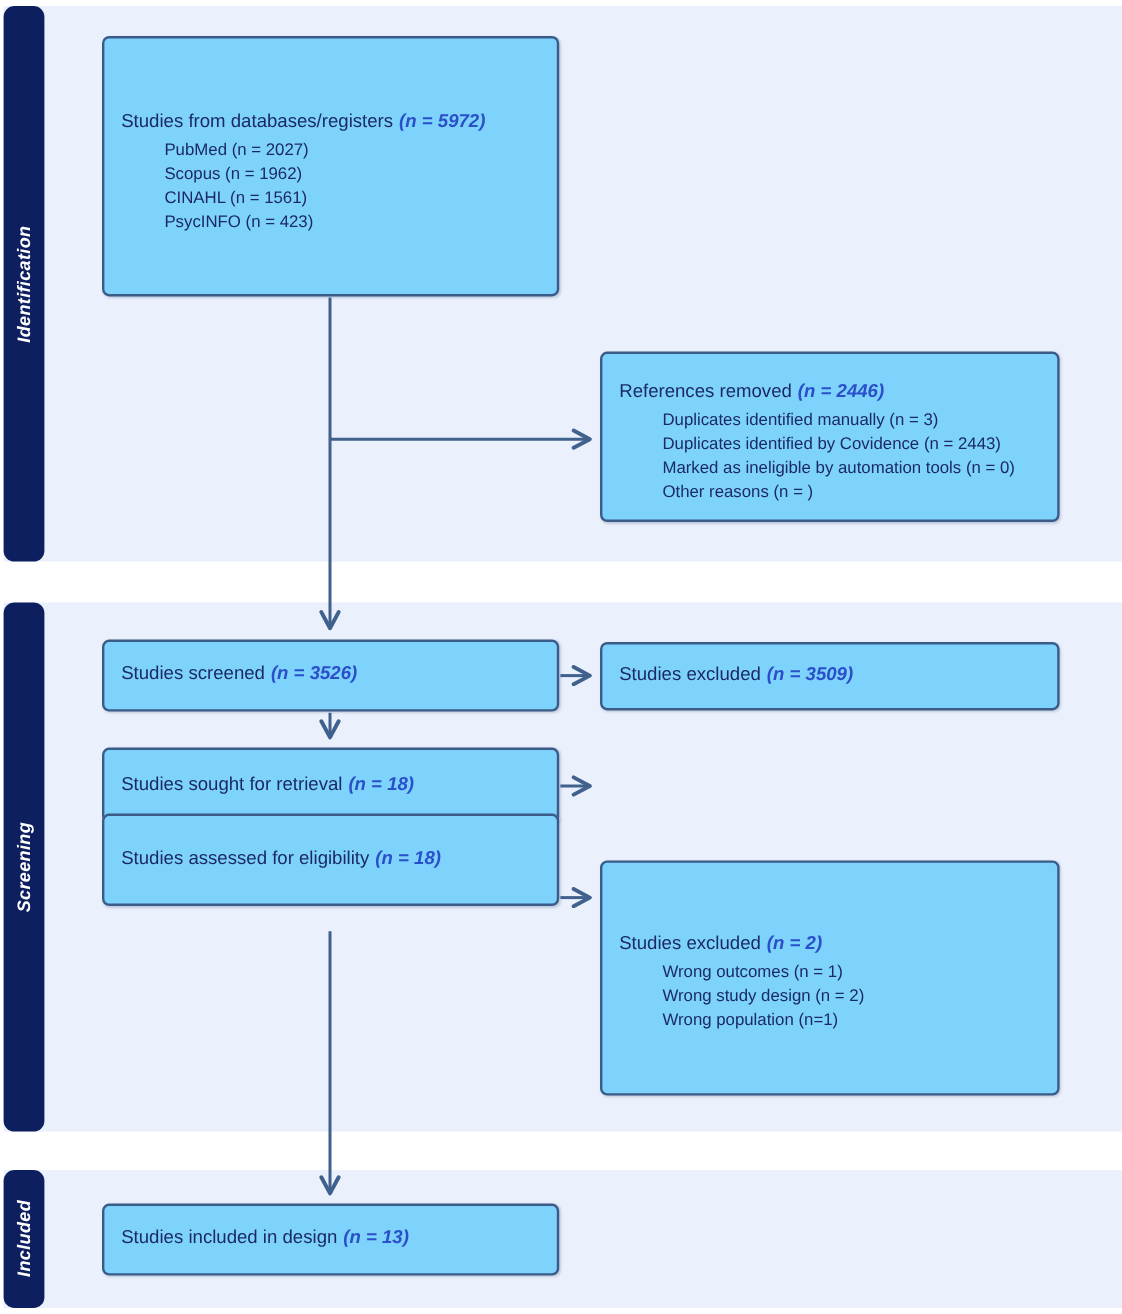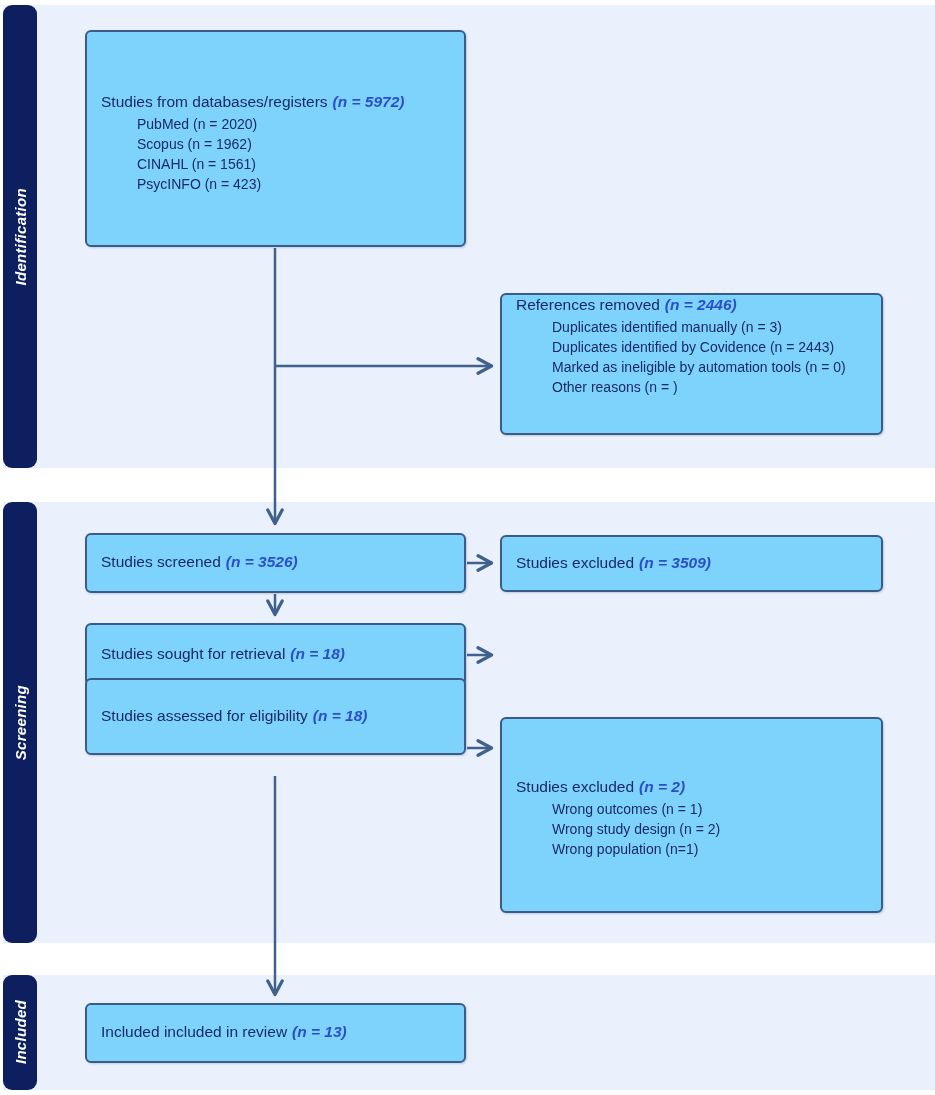--- a/index.html
+++ b/index.html
@@ -77,29 +77,29 @@
       <path d="M275,776 V994" marker-end="url(#vhead)"></path>
       <path d="M467,563 H491" marker-end="url(#vhead)"></path>
       <path d="M467,655 H491" marker-end="url(#vhead)"></path>
       <path d="M467,748 H491" marker-end="url(#vhead)"></path>
     </g>
   </svg>
 
   <div class="flowbox" style="left:85px;top:30px;width:381px;height:217px;">
     <div class="inner" style="padding-top:60px;">
       <div class="title-line"><span>Studies from databases/registers</span><span class="count">(n = 5972)</span></div>
-      <div class="detail">PubMed (n = 2020)</div>
+      <div class="detail">PubMed (n = 2027)</div>
       <div class="detail">Scopus (n = 1962)</div>
       <div class="detail">CINAHL (n = 1561)</div>
       <div class="detail">PsycINFO (n = 423)</div>
     </div>
   </div>
 
   <div class="flowbox" style="left:500px;top:293px;width:383px;height:142px;">
-    <div class="inner" style="">
+    <div class="inner" style="padding-top:22px;">
       <div class="title-line"><span>References removed</span><span class="count">(n = 2446)</span></div>
       <div class="detail">Duplicates identified manually (n = 3)</div>
       <div class="detail">Duplicates identified by Covidence (n = 2443)</div>
       <div class="detail">Marked as ineligible by automation tools (n = 0)</div>
       <div class="detail">Other reasons (n = )</div>
     </div>
   </div>
 
   <div class="flowbox centered" style="left:85px;top:533px;width:381px;height:60px;">
     <div class="inner">
@@ -129,17 +129,17 @@
     <div class="inner" style="padding-top:58px;">
       <div class="title-line"><span>Studies excluded</span><span class="count">(n = 2)</span></div>
       <div class="detail">Wrong outcomes (n = 1)</div>
       <div class="detail">Wrong study design (n = 2)</div>
       <div class="detail">Wrong population (n=1)</div>
     </div>
   </div>
 
   <div class="flowbox centered" style="left:85px;top:1003px;width:381px;height:60px;">
     <div class="inner">
-      <div class="title-line"><span>Included included in review</span><span class="count">(n = 13)</span></div>
+      <div class="title-line"><span>Studies included in design</span><span class="count">(n = 13)</span></div>
     </div>
   </div>
 
 </div>
 
 </body></html>

